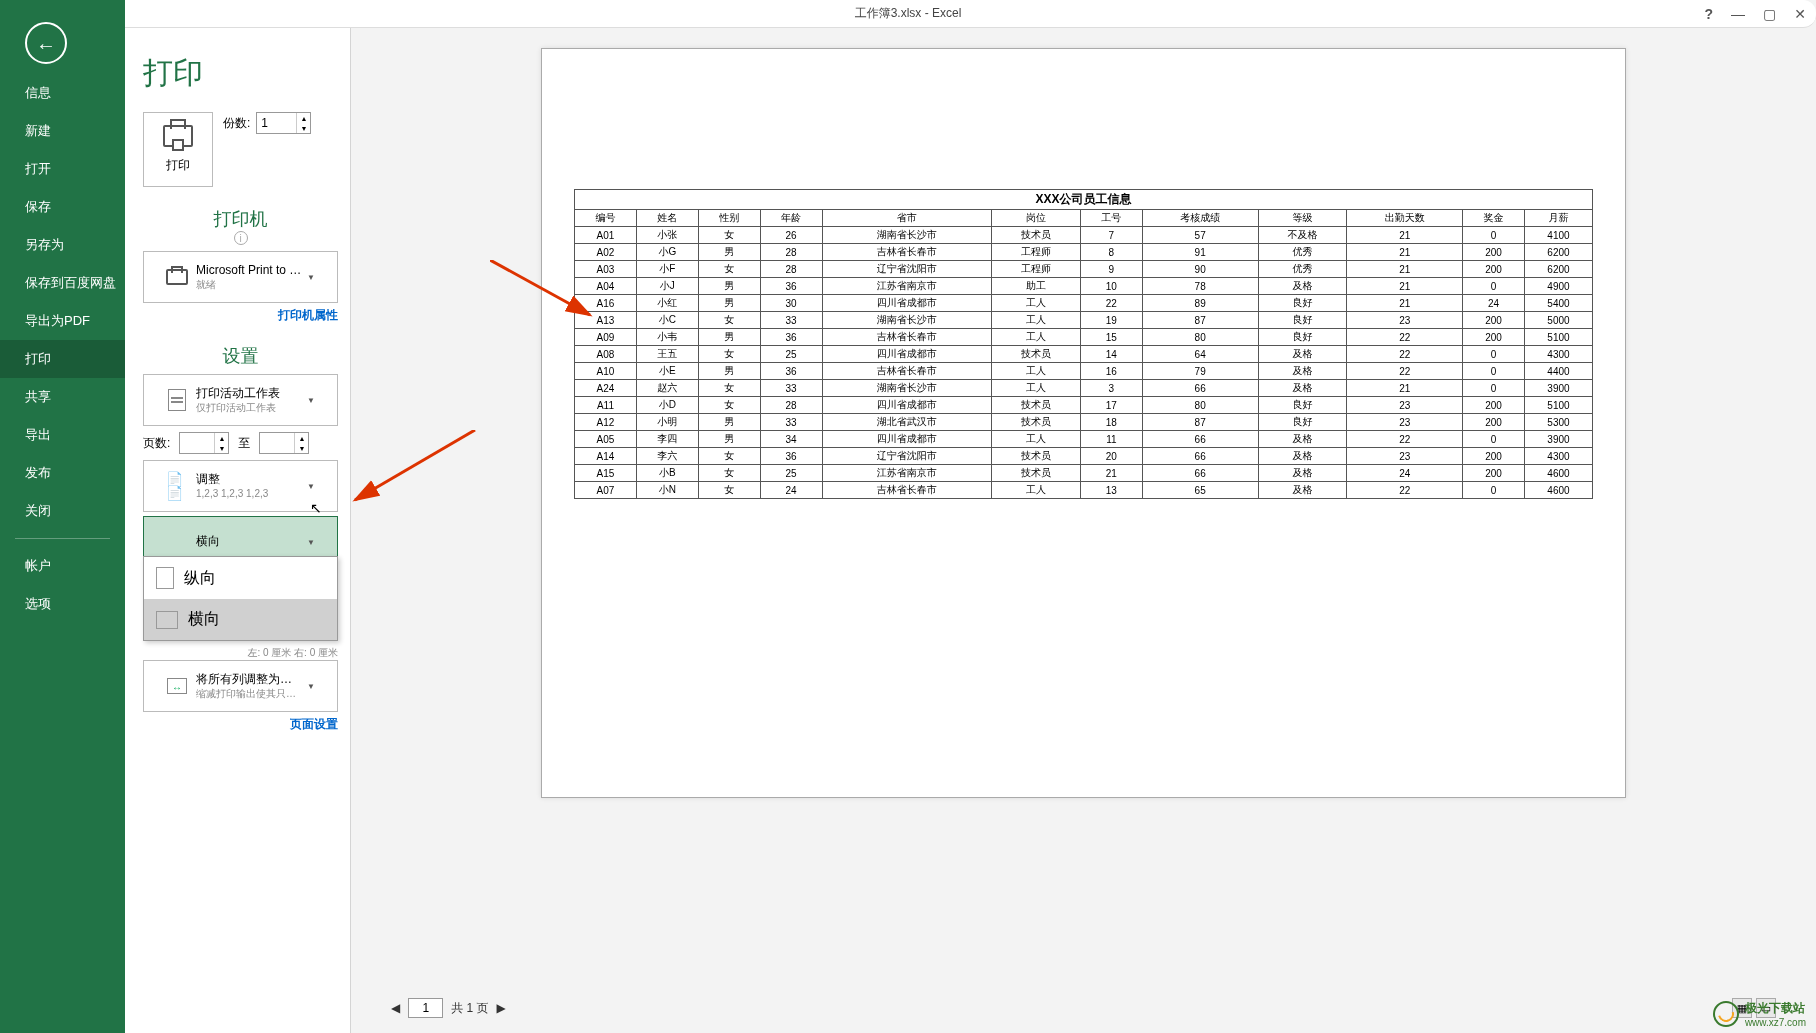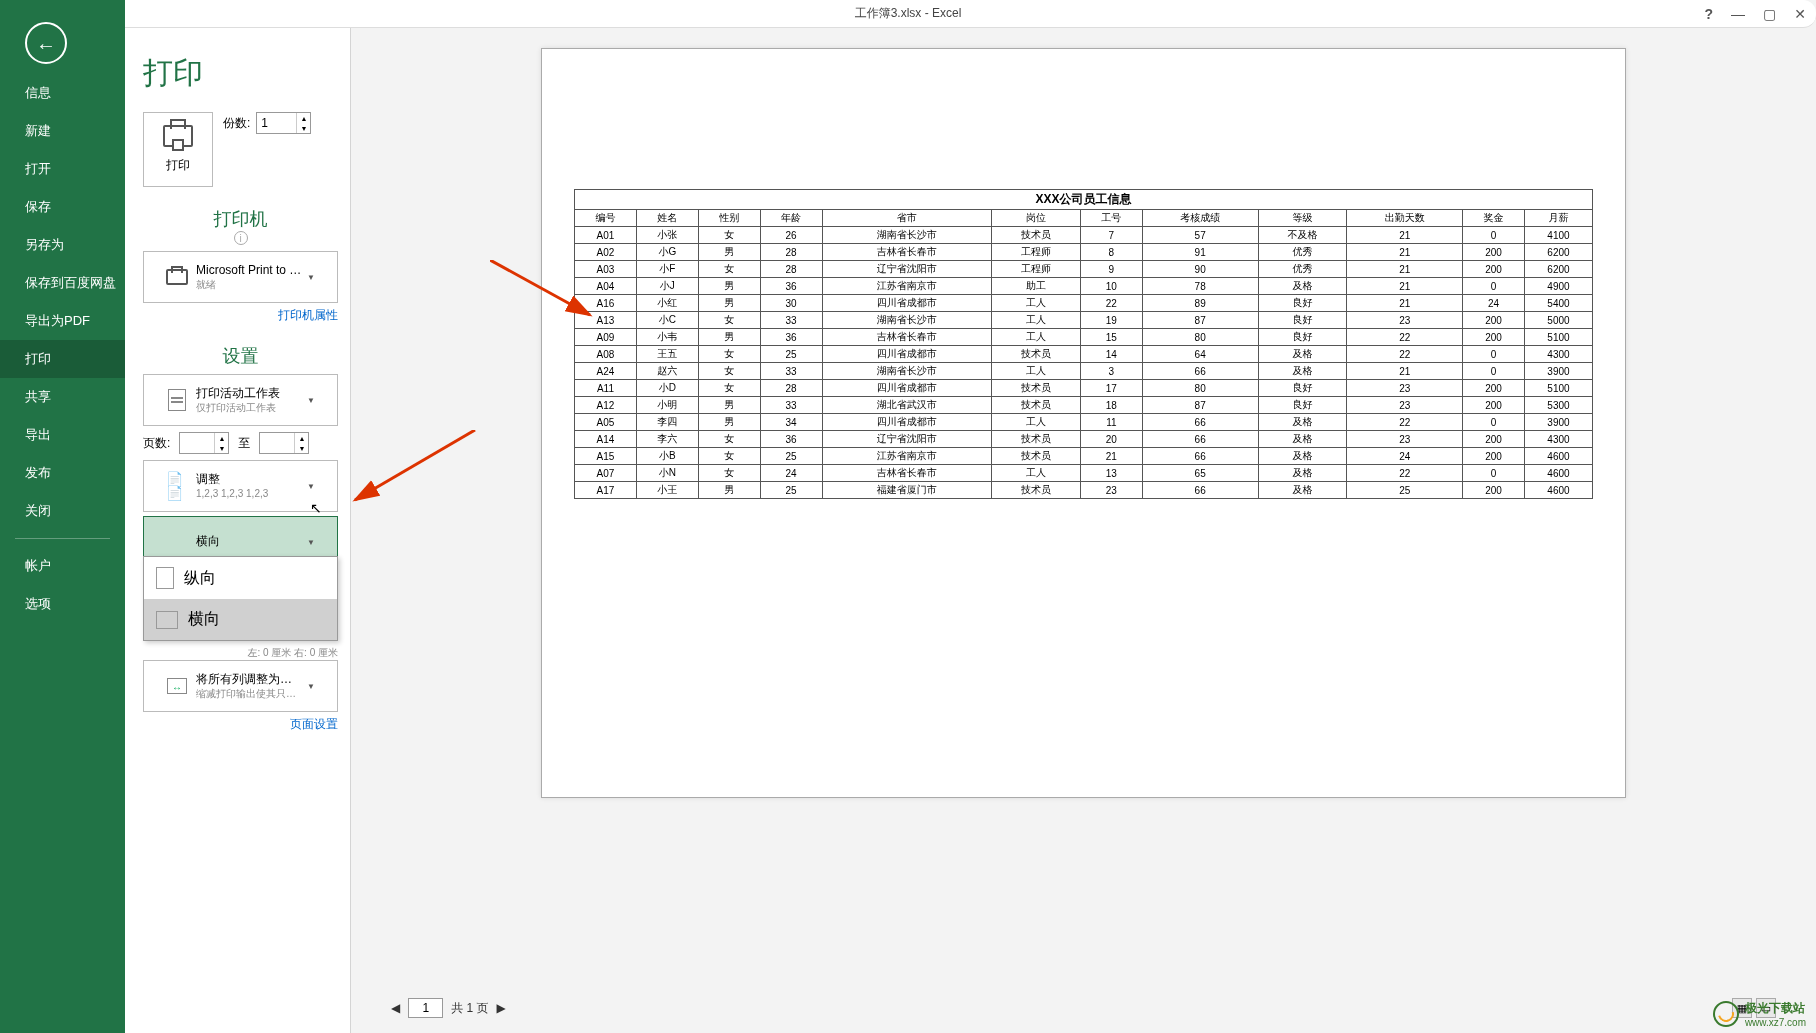--- a/index.html
+++ b/index.html
@@ -29,21 +29,21 @@
 .spinbox .arrows span { flex:1; display:flex; align-items:center; justify-content:center; font-size:7px; cursor:pointer; }
 .section-title { font-size:18px; color:#217346; margin:20px 0 6px; font-weight:400; display:flex; align-items:center; justify-content:space-between;flex-direction:column; }
 .section-title .info { width:14px; height:14px; border:1px solid #aaa; border-radius:50%; font-size:10px; color:#aaa; display:flex; align-items:center; justify-content:center; }
 .dropdown { border:1px solid #bbb; height:52px; display:flex; align-items:center; padding:4px 22px; cursor:pointer; position:relative; margin-bottom:4px; }
 .dropdown .dicon { width:22px; height:22px; margin-right:8px; flex-shrink:0; display:flex; align-items:center; justify-content:center; font-size:14px; }
 .dropdown .dtext { display:flex; flex-direction:column; font-size:11px; line-height:1.3; flex:1; overflow:hidden; }
 .dropdown .dtext .main { font-size:12px; white-space:nowrap; overflow:hidden; text-overflow:ellipsis; }
 .dropdown .dtext .sub { color:#888; font-size:10px; white-space:nowrap; overflow:hidden; text-overflow:ellipsis; }
 .dropdown .darrow { font-size:8px; color:#555; margin-left:4px; }
 .dropdown.selected { background:#c5e0d0; border-color:#217346; }
-.link { font-size:12px; color:#0066cc; text-align:right; display:block; margin-bottom:10px; cursor:pointer; }
+.link { font-size:12px; color:#0066cc; text-align:right; display:block; margin-bottom:10px; cursor:pointer;font-weight:bold; }
 .pagerow { display:flex; align-items:center; gap:9px; margin:6px 0; font-size:12px; }
 .popup { position:absolute; left:0; width:195px; background:#fff; border:1px solid #999; box-shadow:2px 2px 5px rgba(0,0,0,.2); z-index:100; }
 .popup .popitem { display:flex; align-items:center; padding:10px 12px; cursor:pointer; font-size:16px; gap:10px; }
 .popup .popitem.hover { background:#d0d0d0; }
 .popup .popicon { width:18px; height:22px; border:1px solid #999; display:flex; align-items:center; justify-content:center; font-size:9px; flex-shrink:0; }
 .popup .popicon.land { width:22px; height:18px; }
 .clippedbelow { font-size:10px; color:#888; padding-left:35px; margin-top:-2px;text-align:right; }
 .preview-area { flex:1; background:#f3f3f3; display:flex; flex-direction:column; padding:20px 30px 5px; border-left:1px solid #d4d4d4; overflow:hidden; }
 .preview-page { background:#fff; border:1px solid #aaa; width:1085px; height:750px; margin:0 auto; padding:140px 32px 42px; box-shadow:0 0 5px rgba(0,0,0,.1); }
 .preview-table { width:100%; border-collapse:collapse; font-size:10px; }
@@ -353,20 +353,34 @@
               <td>四川省成都市</td>
               <td>技术员</td>
               <td>14</td>
               <td>64</td>
               <td>及格</td>
               <td>22</td>
               <td>0</td>
               <td>4300</td>
             </tr>
             <tr>
+              <td>A10</td>
+              <td>小E</td>
+              <td>男</td>
+              <td>36</td>
+              <td>吉林省长春市</td>
+              <td>工人</td>
+              <td>16</td>
+              <td>79</td>
+              <td>及格</td>
+              <td>22</td>
+              <td>0</td>
+              <td>4400</td>
+            </tr>
+            <tr>
               <td>A24</td>
               <td>赵六</td>
               <td>女</td>
               <td>33</td>
               <td>湖南省长沙市</td>
               <td>工人</td>
               <td>3</td>
               <td>66</td>
               <td>及格</td>
               <td>21</td>
@@ -448,34 +462,20 @@
               <td>小N</td>
               <td>女</td>
               <td>24</td>
               <td>吉林省长春市</td>
               <td>工人</td>
               <td>13</td>
               <td>65</td>
               <td>及格</td>
               <td>22</td>
               <td>0</td>
-              <td>4600</td>
-            </tr>
-            <tr>
-              <td>A17</td>
-              <td>小王</td>
-              <td>男</td>
-              <td>25</td>
-              <td>福建省厦门市</td>
-              <td>技术员</td>
-              <td>23</td>
-              <td>66</td>
-              <td>及格</td>
-              <td>25</td>
-              <td>200</td>
               <td>4600</td>
             </tr>
           </tbody>
       </table>
     </div>
     <div class="preview-footer">
       <div class="pf-left">
         <span class="navbtn">◀</span>
         <input value="1" style="">
         <span>共 1 页</span>

